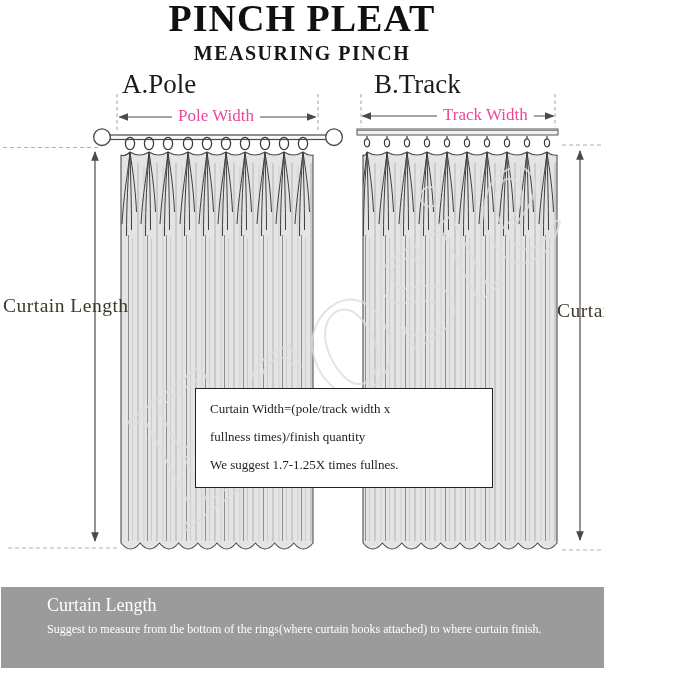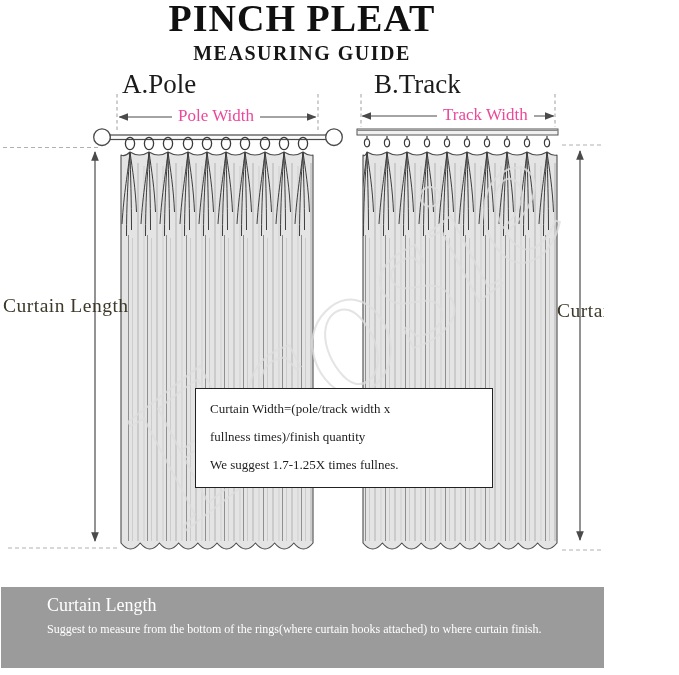--- a/index.html
+++ b/index.html
@@ -27,21 +27,21 @@
           color:#ffffff;padding:8px 0 0 46px;box-sizing:border-box;}
   .footer .fh{font-size:18px;margin-bottom:1px;}
   .footer .fb{font-size:12px;line-height:24px;width:614px;}
 </style>
 </head>
 <body>
 
 <div class="canvas">
 
   <div class="title">PINCH PLEAT</div>
-  <div class="subtitle">MEASURING GUIDE</div>
+  <div class="subtitle">MEASURING PINCH</div>
 
   <div class="sec-label" id="labelA">A.Pole</div>
   <div class="sec-label" id="labelB">B.Track</div>
 
   <svg class="diagram" width="679" height="675" viewBox="0 0 679 675">
     <defs>
       <marker id="ah" viewBox="0 0 10 10" refX="9" refY="5" markerWidth="8" markerHeight="8" orient="auto-start-reverse">
         <path d="M0,1 L10,5 L0,9 Z" fill="#4a4a4a"></path>
       </marker>
       <g id="pleat" stroke="#3e3e3e" fill="none" stroke-width="1">

